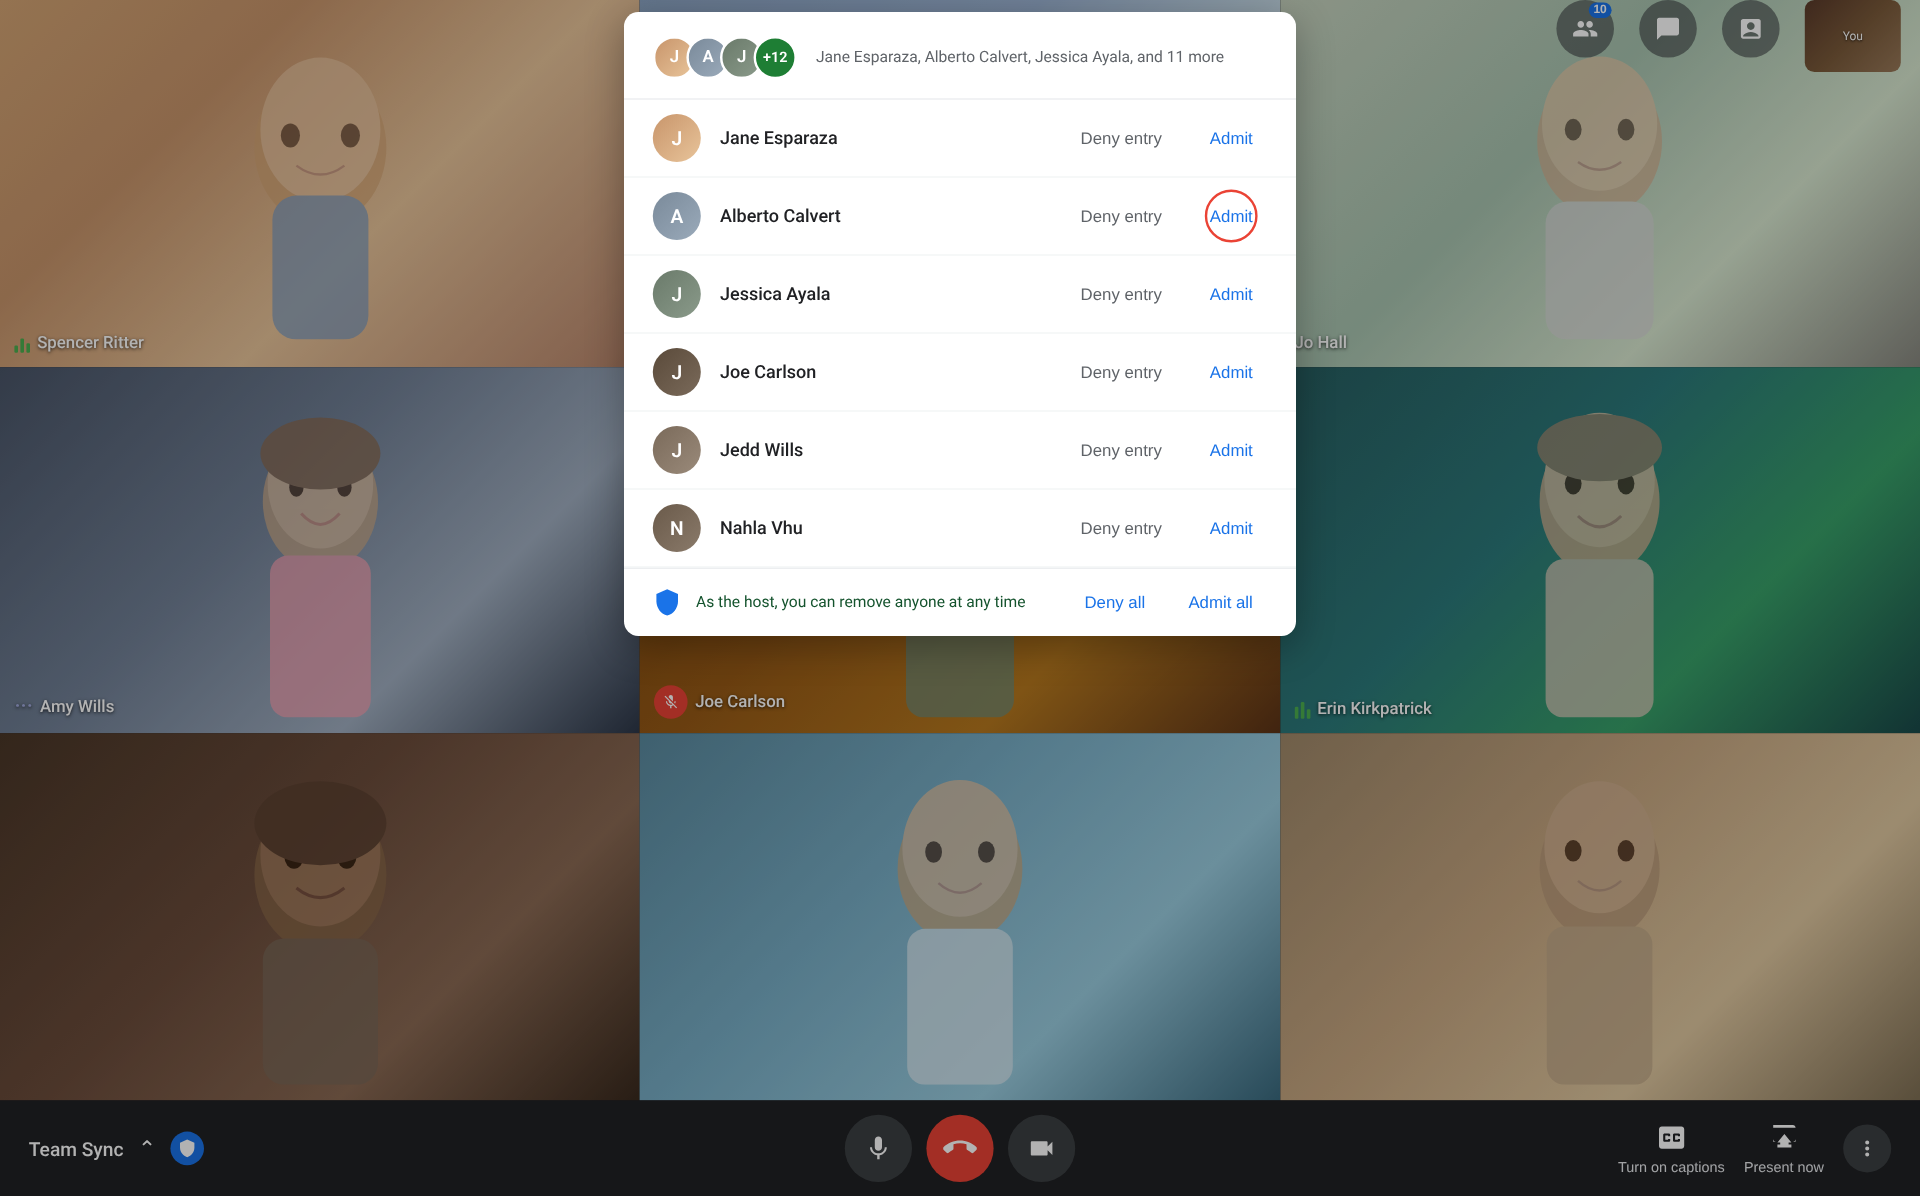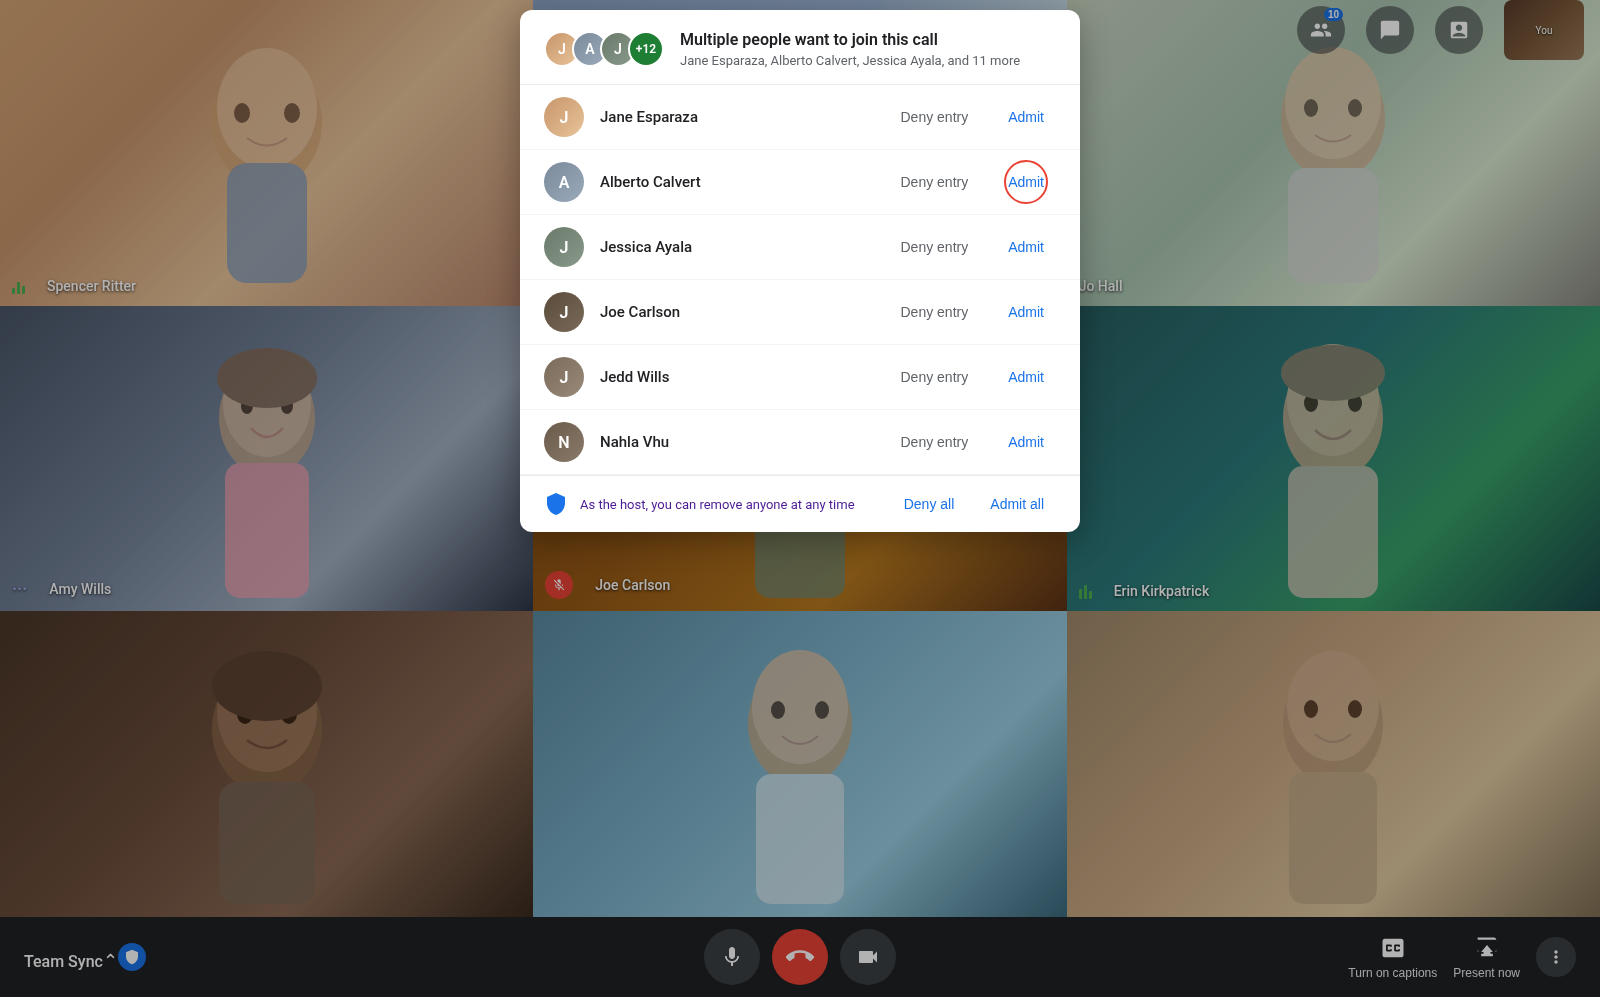--- a/index.html
+++ b/index.html
@@ -41,21 +41,21 @@
     .participant-label {
       position: absolute;
       bottom: 12px;
       left: 12px;
       color: white;
       font-size: 14px;
       font-weight: 500;
       text-shadow: 0 1px 3px rgba(0,0,0,0.8);
       display: flex;
       align-items: center;
-      gap: 22px;
+      gap: 6px;
     }
 
     .mic-muted {
       background: #ea4335;
       border-radius: 50%;
       width: 28px;
       height: 28px;
       display: flex;
       align-items: center;
       justify-content: center;
@@ -73,21 +73,20 @@
       background: #4caf50;
       border-radius: 1px;
     }
 
     
     .top-bar {
       position: absolute;
       top: 0; right: 0;
       height: 60px;
       display: flex;
-      align-items: center;
       gap: 21px;
       padding: 0 16px;
       z-index: 10;
     }
 
     .top-bar-btn {
       width: 48px;
       height: 48px;
       border-radius: 50%;
       border: none;
@@ -133,22 +132,22 @@
       background: #202124;
       display: flex;
       align-items: center;
       justify-content: space-between;
       padding: 0 24px;
       z-index: 10;
     }
 
     .bottom-left {
       display: flex;
-      align-items: flex-end;
-      gap: 0;
+      align-items: center;
+      gap: 12px;
       min-width: 220px;
     }
 
     .meeting-title {
       color: white;
       font-size: 16px;
       font-weight: 500;
     }
 
     .bottom-center {
@@ -389,21 +388,21 @@
     .footer-icon {
       width: 24px;
       height: 24px;
       color: #1a73e8;
       flex-shrink: 0;
     }
 
     .footer-text {
       flex: 1;
       font-size: 13px;
-      color: #4c1d95;
+      color: #14532d;
     }
 
     .deny-all-btn {
       background: none;
       border: none;
       color: #1a73e8;
       font-size: 14px;
       font-weight: 500;
       cursor: pointer;
       padding: 8px 12px;
@@ -679,21 +678,20 @@
 <div class="modal">
 
   <div class="modal-header">
     <div class="avatar-stack">
       <div class="avatar avatar-1 pa-1">J</div>
       <div class="avatar avatar-2 pa-2">A</div>
       <div class="avatar avatar-3 pa-3">J</div>
       <div class="avatar avatar-count">+12</div>
     </div>
     <div class="modal-header-text">
-      <div class="modal-title">Multiple people want to join this call</div>
       <div class="modal-subtitle">Jane Esparaza, Alberto Calvert, Jessica Ayala, and 11 more</div>
     </div>
   </div>
 
   <div class="modal-body">
 
     <div class="person-row">
       <div class="person-avatar pa-1">J</div>
       <span class="person-name">Jane Esparaza</span>
       <button class="deny-btn">Deny entry</button>

